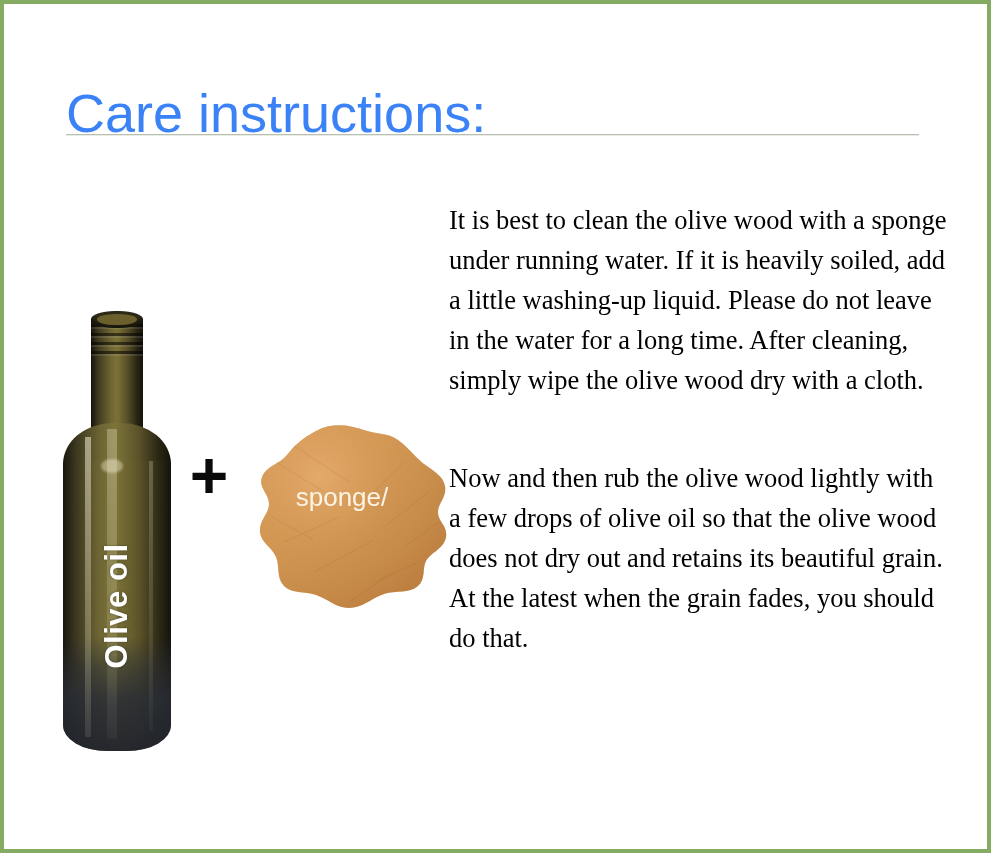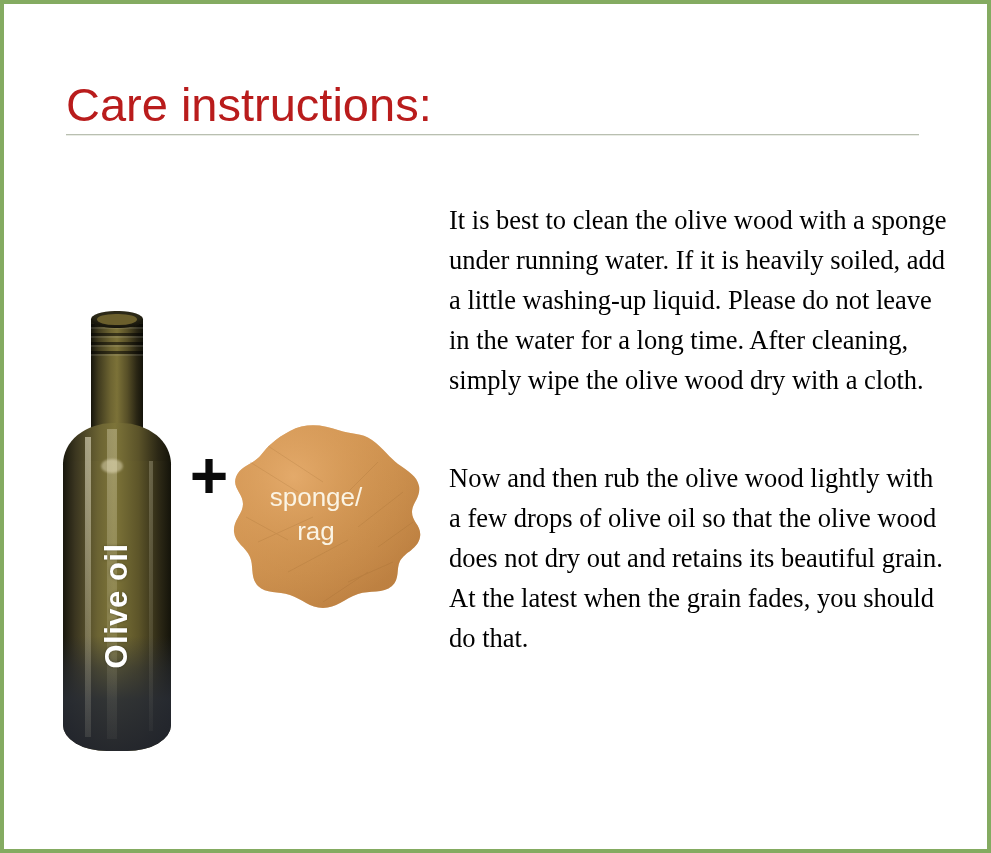--- a/index.html
+++ b/index.html
@@ -20,23 +20,23 @@
     box-sizing: border-box;
     border: 4px solid #84ab61;
     overflow: hidden;
   }
 
   
   .title {
     position: absolute;
     left: 62px;
     top: 44px;
-    font-size: 47px;
+    font-size: 54px;
     line-height: 1.1;
-    color: #b91c1c;
+    color: #3b82f6;
     font-weight: normal;
     letter-spacing: 0px;
     white-space: nowrap;
   }
 
   .title-rule {
     position: absolute;
     left: 62px;
     top: 130px;
     width: 853px;
@@ -235,21 +235,21 @@
     color: #0a0a0a;
     font-size: 66px;
     line-height: 56px;
     font-weight: bold;
     text-align: center;
   }
 
   
   .sponge {
     position: absolute;
-    left: 224px;
+    left: 250px;
     top: 418px;
     width: 203px;
     height: 194px;
   }
   .sponge-shape {
     position: absolute;
     inset: 0;
   }
   .sponge-text {
     position: absolute;
@@ -351,21 +351,20 @@
           <path d="M150,40 L110,80"></path>
             <path d="M175,70 L130,105"></path>
           <path d="M165,140 L120,160"></path>
             <path d="M95,180 L140,150"></path>
           <path d="M18,95 L60,118"></path>
             <path d="M185,100 L150,125"></path>
         </g>
       </svg>
       <div class="sponge-text">
         <div>sponge/</div>
-        <div>rag</div>
       </div>
     </div>
 
   </div>
 
   <div class="body-copy">
     <p>It is best to clean the olive wood with a sponge under running water. If it is heavily soiled, add a little washing-up liquid. Please do not leave in the water for a long time. After cleaning, simply wipe the olive wood dry with a cloth.</p>
     <p>Now and then rub the olive wood lightly with a few drops of olive oil so that the olive wood does not dry out and retains its beautiful grain. At the latest when the grain fades, you should do that.</p>
   </div>
 

